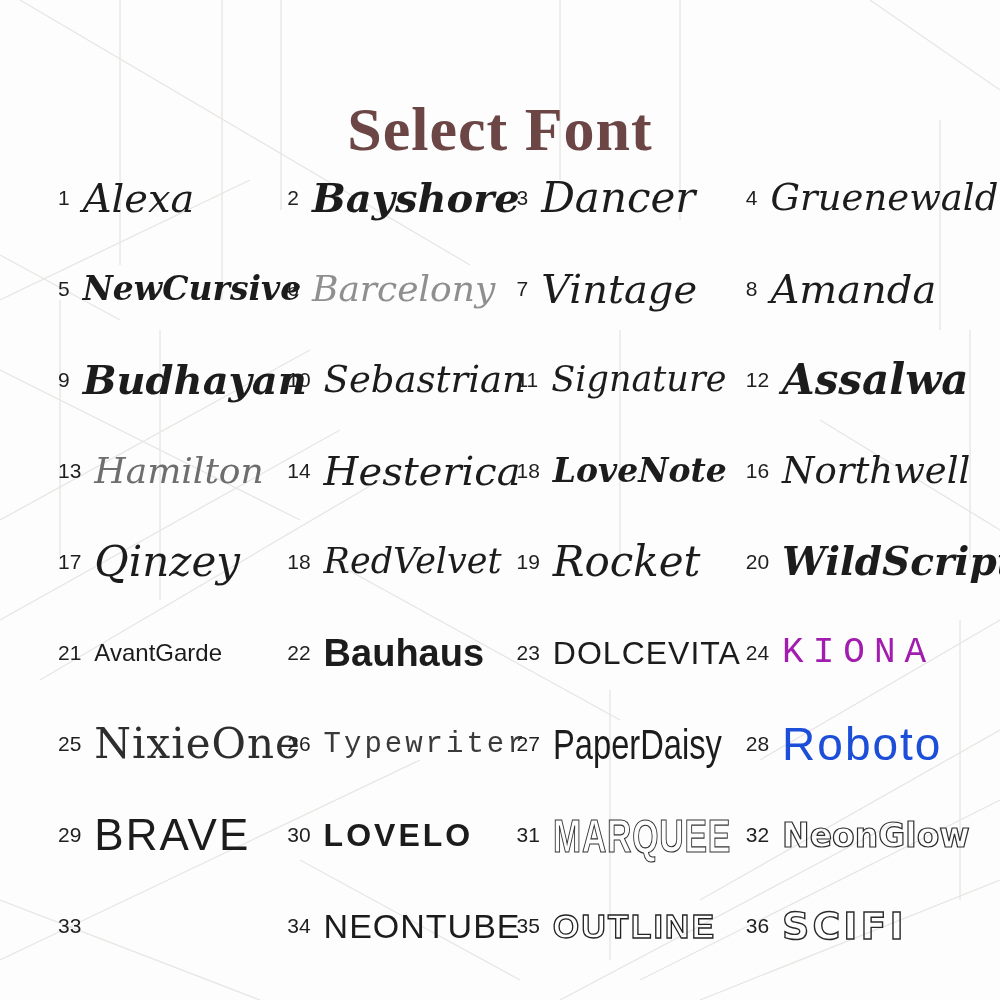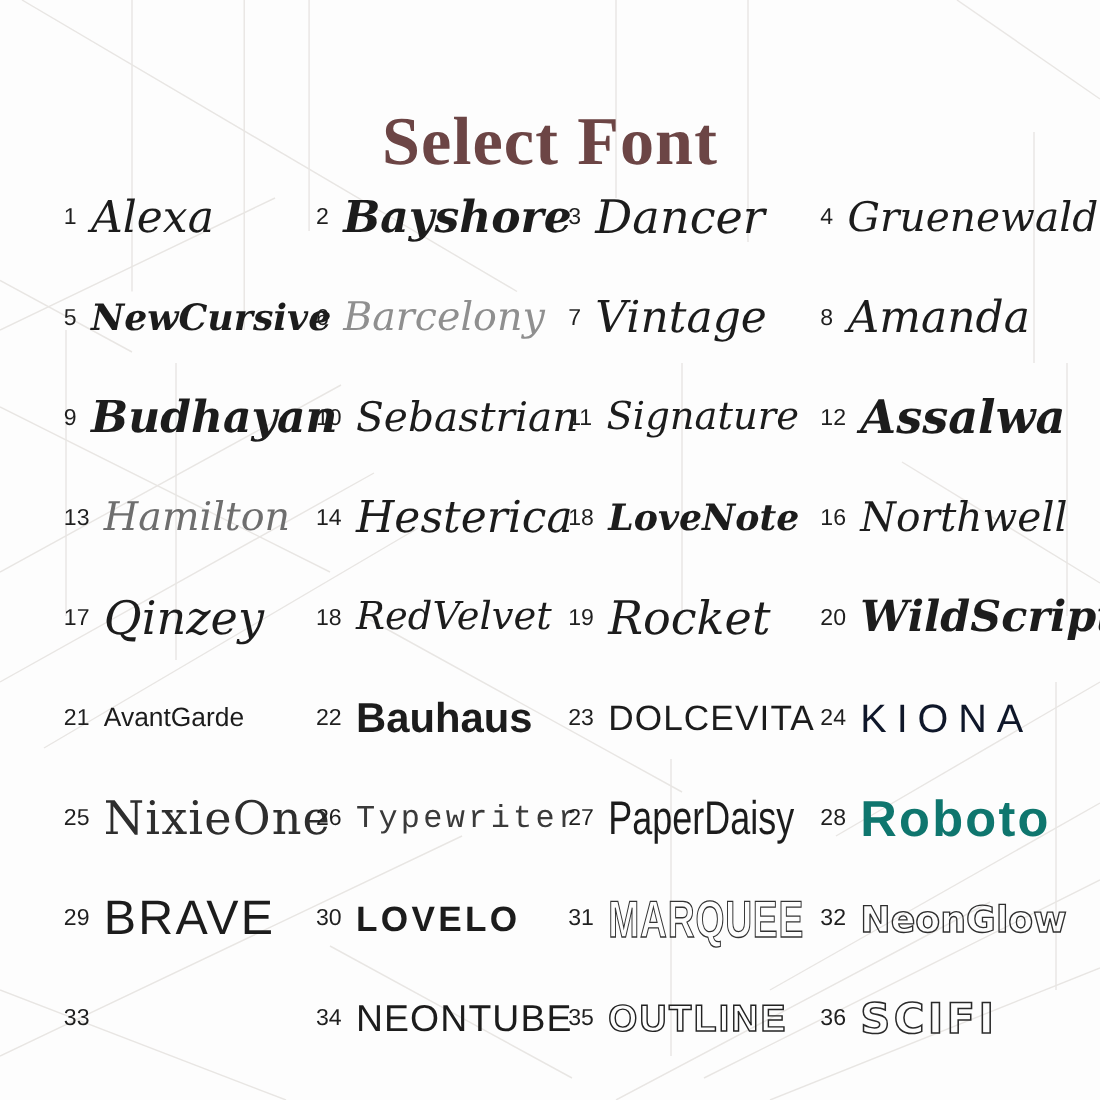--- a/index.html
+++ b/index.html
@@ -51,25 +51,25 @@
   .f15{font-size:33px;font-weight:bold;}
   .f16{font-size:37px;}
   .f17{font-size:42px;}
   .f18{font-size:35px;}
   .f19{font-size:42px;}
   .f20{font-size:39px;font-weight:bold;}
 
   .f21{font-family:"Liberation Sans",sans-serif;font-size:24px;}
   .f22{font-family:"Liberation Sans",sans-serif;font-size:38px;font-weight:bold;text-align:right;}
   .f23{font-family:"Liberation Sans",sans-serif;font-size:32px;letter-spacing:1px;}
-  .f24{font-family:Liberation Sans, sans-serif;font-size:36px;letter-spacing:9px;font-weight:300;color:#0f172a;}
+  .f24{font-family:Liberation Mono, monospace;font-size:36px;letter-spacing:9px;font-weight:300;color:#a21caf;}
   .f25{font-family:"DejaVu Serif",serif;font-size:42px;letter-spacing:1px;color:#2e2e2e;}
   .f26{font-family:"Liberation Mono","DejaVu Sans Mono",monospace;font-size:29px;letter-spacing:3px;color:#3a3a3a;}
   .f27{font-family:"Liberation Sans",sans-serif;font-size:43px;font-weight:300;transform:scaleX(.76);transform-origin:left center;display:inline-block;}
-  .f28{font-family:"Liberation Sans",sans-serif;font-size:46px;color:#0f766e;letter-spacing:2px;font-weight:700;}
+  .f28{font-family:"Liberation Sans",sans-serif;font-size:46px;color:#1d4ed8;letter-spacing:2px;font-weight:400;}
   .f29{font-family:"Liberation Sans",sans-serif;font-size:44px;letter-spacing:2px;font-weight:500;}
   .f30{font-family:"Liberation Sans",sans-serif;font-size:32px;font-weight:bold;letter-spacing:3px;}
   .f31{font-family:"Liberation Sans",sans-serif;font-size:47px;font-weight:bold;letter-spacing:1px;color:transparent;-webkit-text-stroke:1.2px #333;transform:scaleX(.72);transform-origin:left center;display:inline-block;}
   .f32{font-family:"DejaVu Sans",sans-serif;font-size:33px;font-weight:bold;color:transparent;-webkit-text-stroke:1.2px #2e2e2e;}
   .f33{font-family:"Liberation Sans",sans-serif;font-size:36px;letter-spacing:5px;color:#2c2c2c;font-weight:300;}
   .f34{font-family:"Liberation Sans",sans-serif;font-size:34px;letter-spacing:1px;font-weight:500;}
   .f35{font-family:"Liberation Sans",sans-serif;font-size:34px;font-weight:bold;letter-spacing:2px;color:transparent;-webkit-text-stroke:1.3px #222;}
   .f36{font-family:"DejaVu Sans",sans-serif;font-size:38px;font-weight:bold;letter-spacing:3px;color:transparent;-webkit-text-stroke:1.4px #2a2a2a;}
 </style>
 </head>

